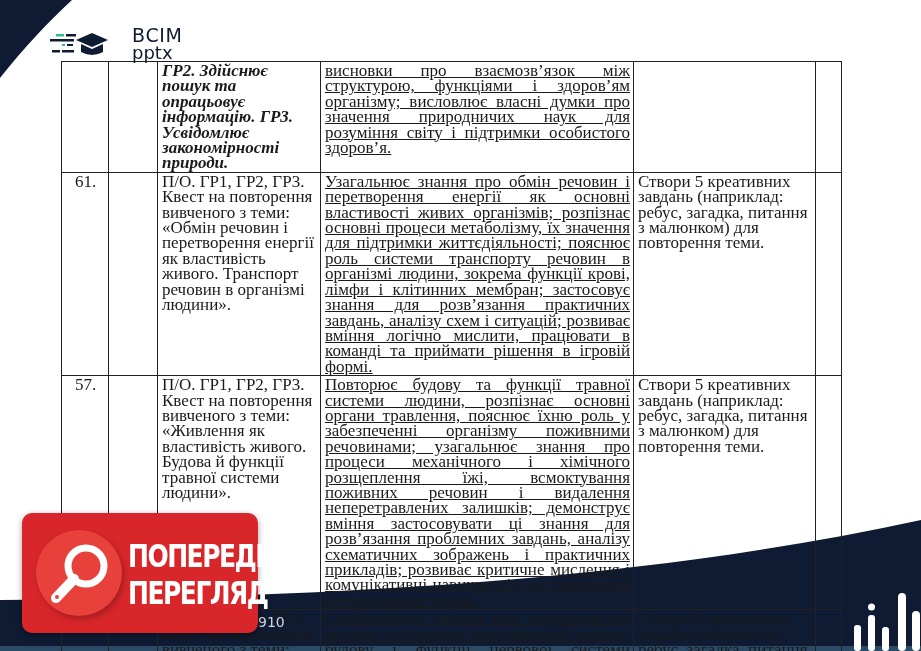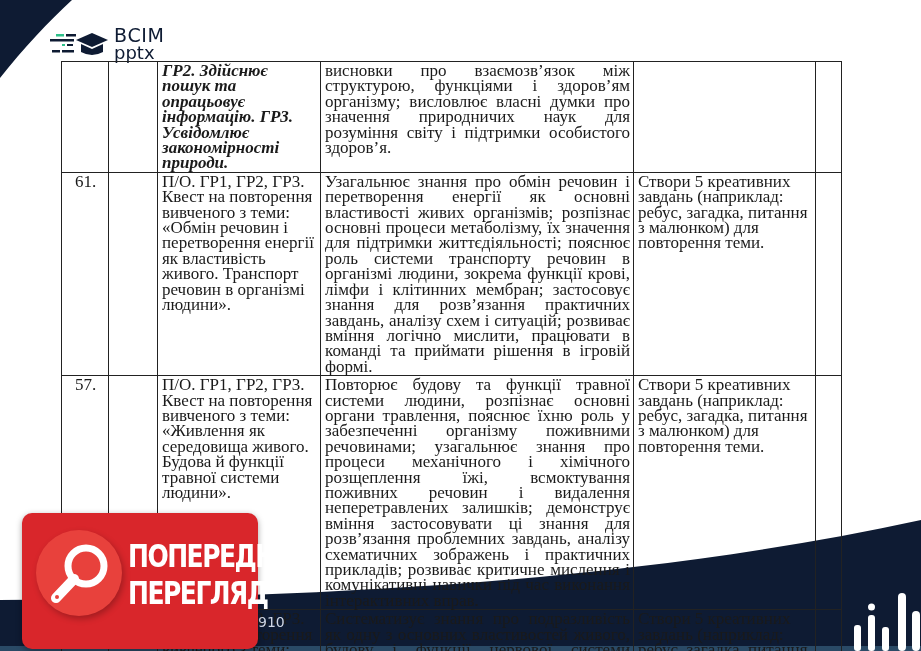--- a/index.html
+++ b/index.html
@@ -3,42 +3,42 @@
 <meta charset="utf-8">
 <style>
   html, body { margin: 0; padding: 0; }
   body {
     width: 921px; height: 651px; position: relative; overflow: hidden;
     background: #ffffff;
     font-family: "Liberation Serif", serif;
     color: #1a1a1a;
   }
   .corner-tl { position: absolute; left: 0; top: 0; width: 921px; height: 651px; pointer-events: none; }
-  .logo { position: absolute; left: 48px; top: 26px; display: flex; align-items: center; gap: 4px; }
+  .logo { position: absolute; left: 48px; top: 26px; display: flex; align-items: center; gap: 22px; }
   .logo-text { display: flex; flex-direction: column; line-height: 1; font-family: "DejaVu Sans", sans-serif; color: #0e1b33; }
   .logo-text .brand { font-size: 19px; font-weight: 400; letter-spacing: 0.5px; }
   .logo-text .sub { font-size: 18px; margin-top: -1px; }
 
   .doc-table {
     position: absolute; left: 61px; top: 61px;
     border-collapse: collapse; table-layout: fixed;
     width: 780px;
     font-size: 17px; line-height: 15.4px;
   }
   .doc-table td {
     border: 1px solid #222; vertical-align: top; padding: 1px 3px 1px 4px;
   }
   .doc-table td.num { text-align: center; }
-  .doc-table td.just { text-align: justify; }
+  .doc-table td.just { text-align: justify; text-decoration: underline; }
   .b { font-weight: normal; }
   .bi { font-weight: bold; font-style: italic; }
   .page-num { position: absolute; left: 258px; top: 614px; font-family: "DejaVu Sans", sans-serif; font-size: 14px; color: #cfd6e4; }
 
   .preview-badge {
-    position: absolute; left: 22px; top: 513px; width: 236px; height: 136px;
+    position: absolute; left: 22px; top: 513px; width: 236px; height: 120px;
     background: #d9262b; border-radius: 10px;
     box-shadow: 0 2px 6px rgba(0,0,0,0.35);
   }
   .preview-badge .circle {
     position: absolute; left: 14px; top: 17px; width: 86px; height: 86px; border-radius: 50%;
     background: #e8413c; box-shadow: 2px 3px 6px rgba(0,0,0,0.25);
   }
   .preview-badge .label {
     position: absolute; left: 106px; top: 20px; width: 126px;
     font-family: "DejaVu Sans", sans-serif; font-weight: bold; color: #ffffff;
@@ -101,21 +101,21 @@
         </td>
     <td class="just">Узагальнює знання про обмін речовин і перетворення енергії як основні властивості живих організмів; розпізнає основні процеси метаболізму, їх значення для підтримки життєдіяльності; пояснює роль системи транспорту речовин в організмі людини, зокрема функції крові, лімфи і клітинних мембран; застосовує знання для розв’язання практичних завдань, аналізу схем і ситуацій; розвиває вміння логічно мислити, працювати в команді та приймати рішення в ігровій формі.</td>
     <td>Створи 5 креативних завдань (наприклад: ребус, загадка, питання з малюнком) для повторення теми.</td>
     <td></td>
   </tr>
   <tr style="height:181px">
     <td class="num">57.</td>
     <td></td>
     <td>
           <div class="b">П/О. ГР1, ГР2, ГР3.</div>
-          <div>Квест на повторення вивченого з теми: «Живлення як середовища живого. Будова й функції травної системи людини».</div>
+          <div>Квест на повторення вивченого з теми: «Живлення як властивість живого. Будова й функції травної системи людини».</div>
         </td>
     <td class="just">Повторює будову та функції травної системи людини, розпізнає основні органи травлення, пояснює їхню роль у забезпеченні організму поживними речовинами; узагальнює знання про процеси механічного і хімічного розщеплення їжі, всмоктування поживних речовин і видалення неперетравлених залишків; демонструє вміння застосовувати ці знання для розв’язання проблемних завдань, аналізу схематичних зображень і практичних прикладів; розвиває критичне мислення і комунікативні навички під час виконання інтерактивних вправ.</td>
     <td>Створи 5 креативних завдань (наприклад: ребус, загадка, питання з малюнком) для повторення теми.</td>
     <td></td>
   </tr>
   <tr style="height:109px">
     <td class="num">84.</td>
     <td></td>
     <td>
           <div class="b">П/О. ГР1, ГР2, ГР3.</div>

